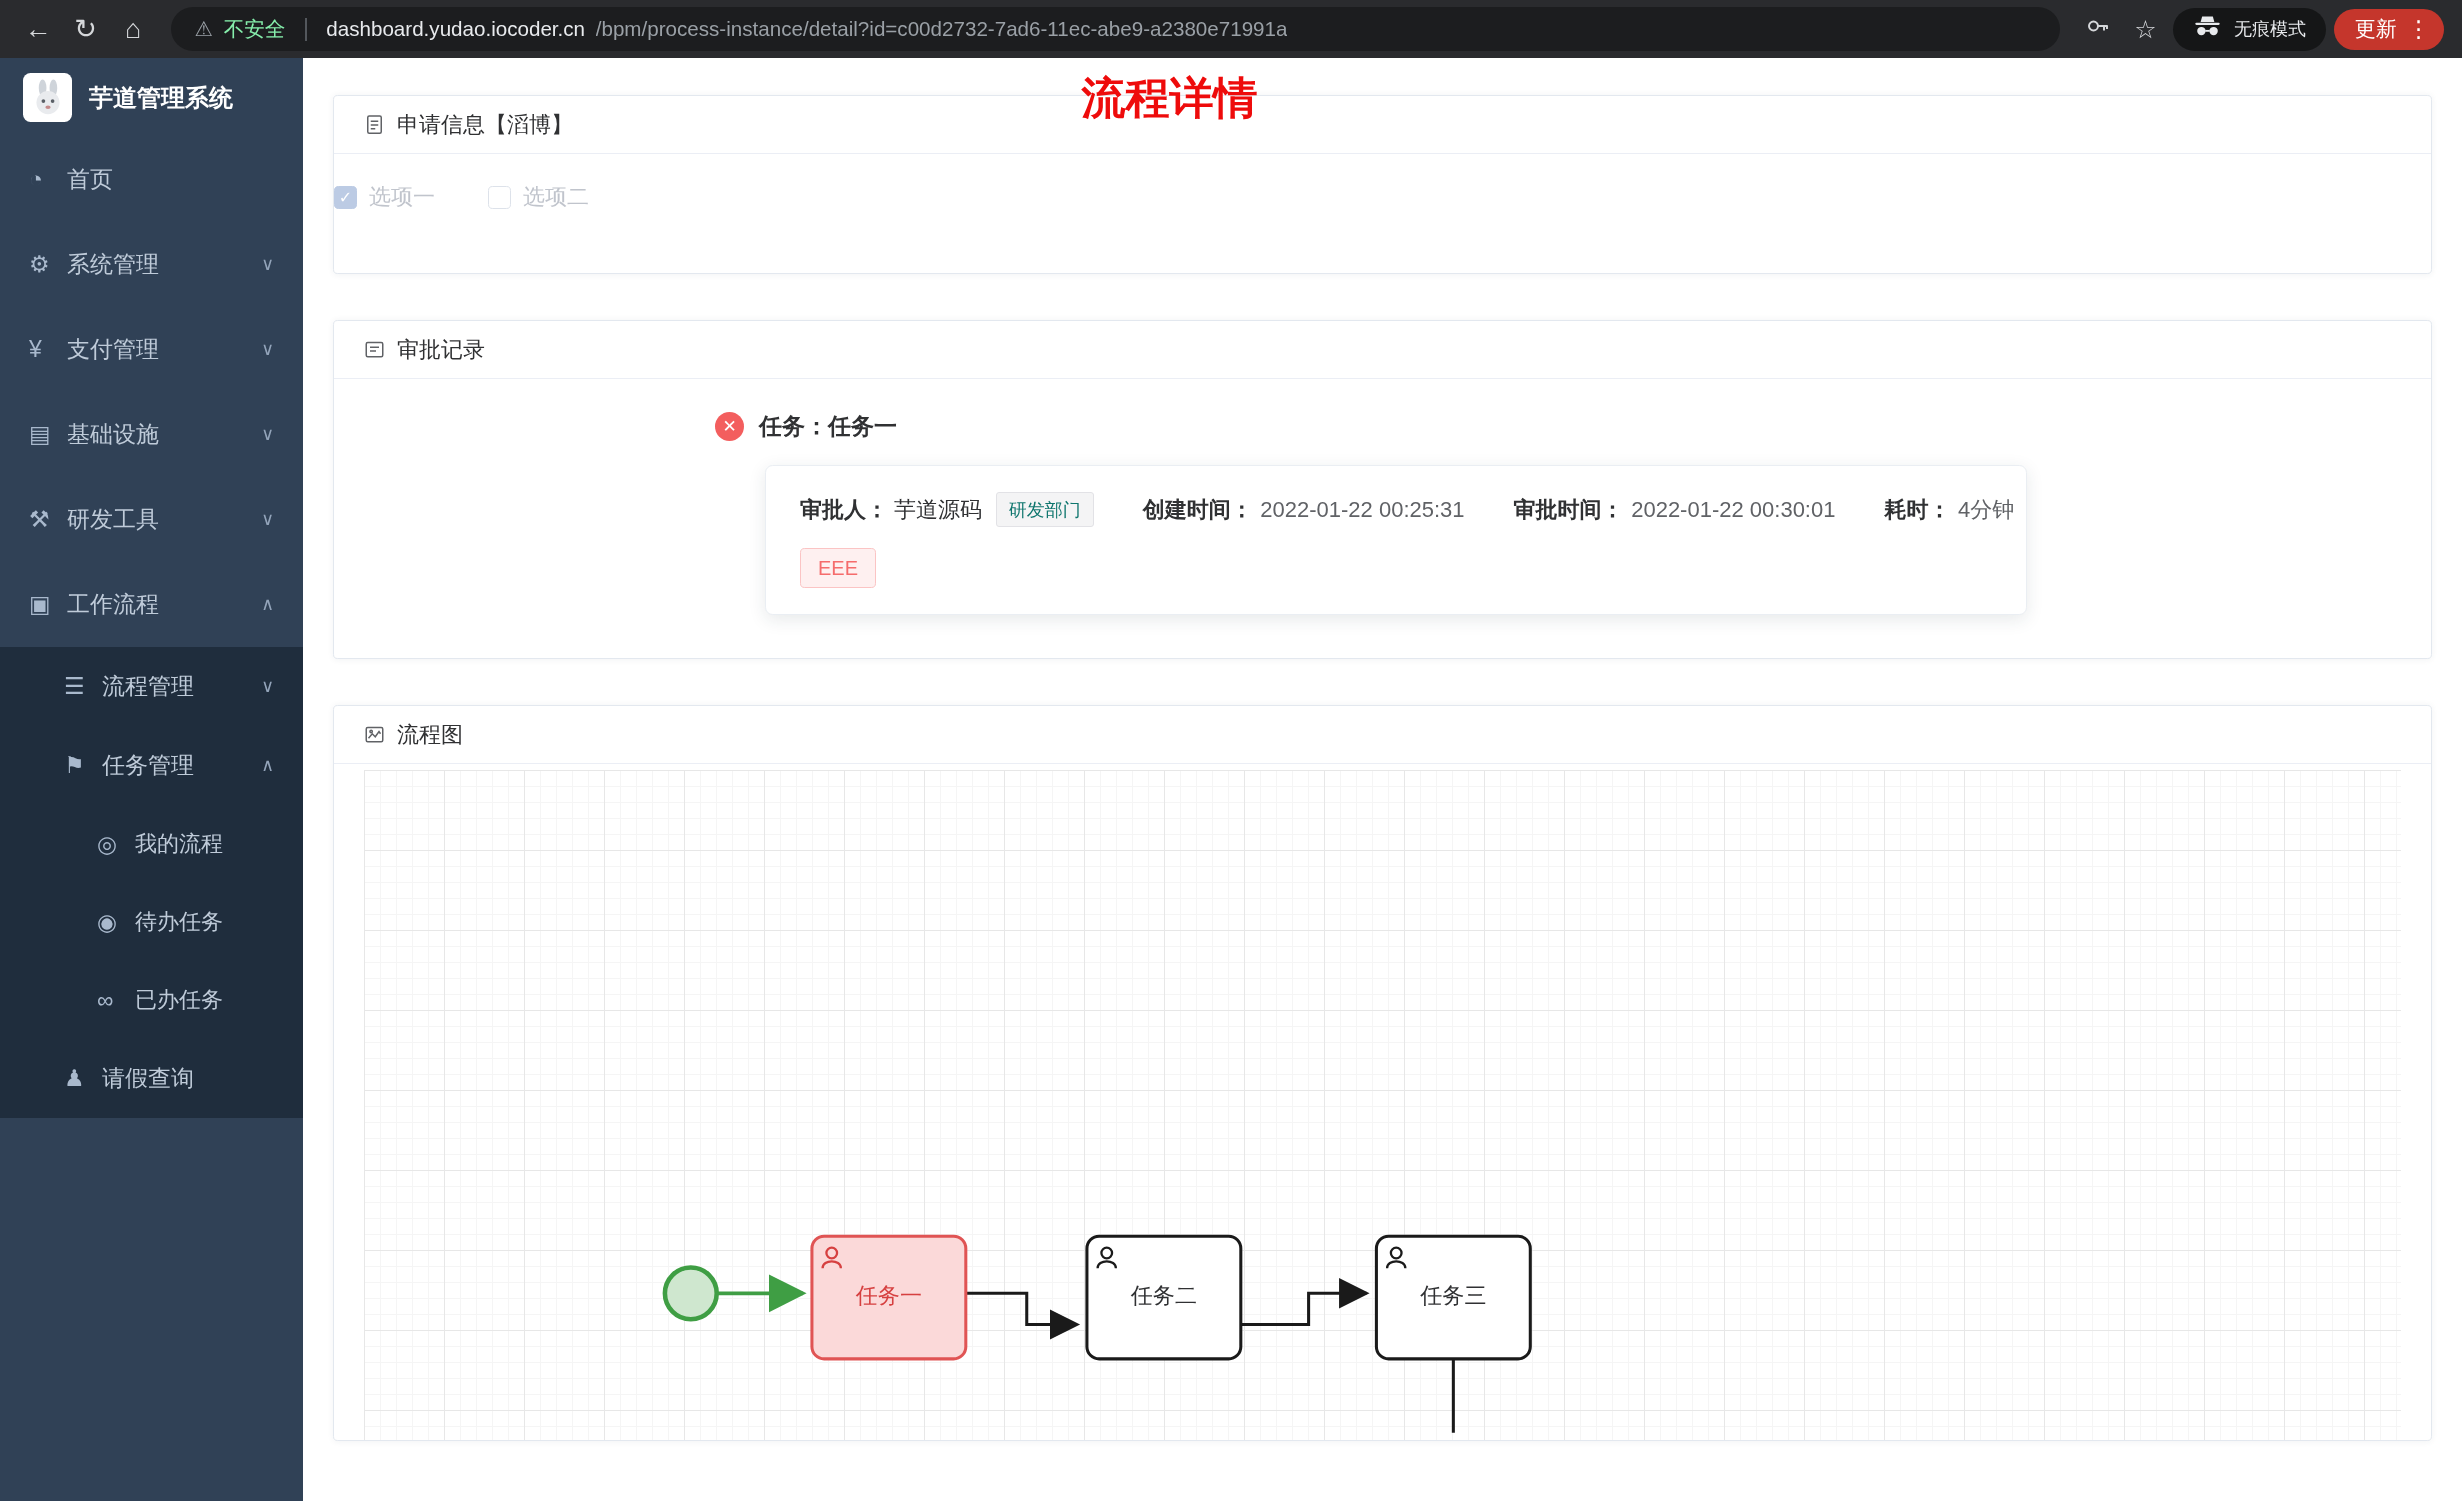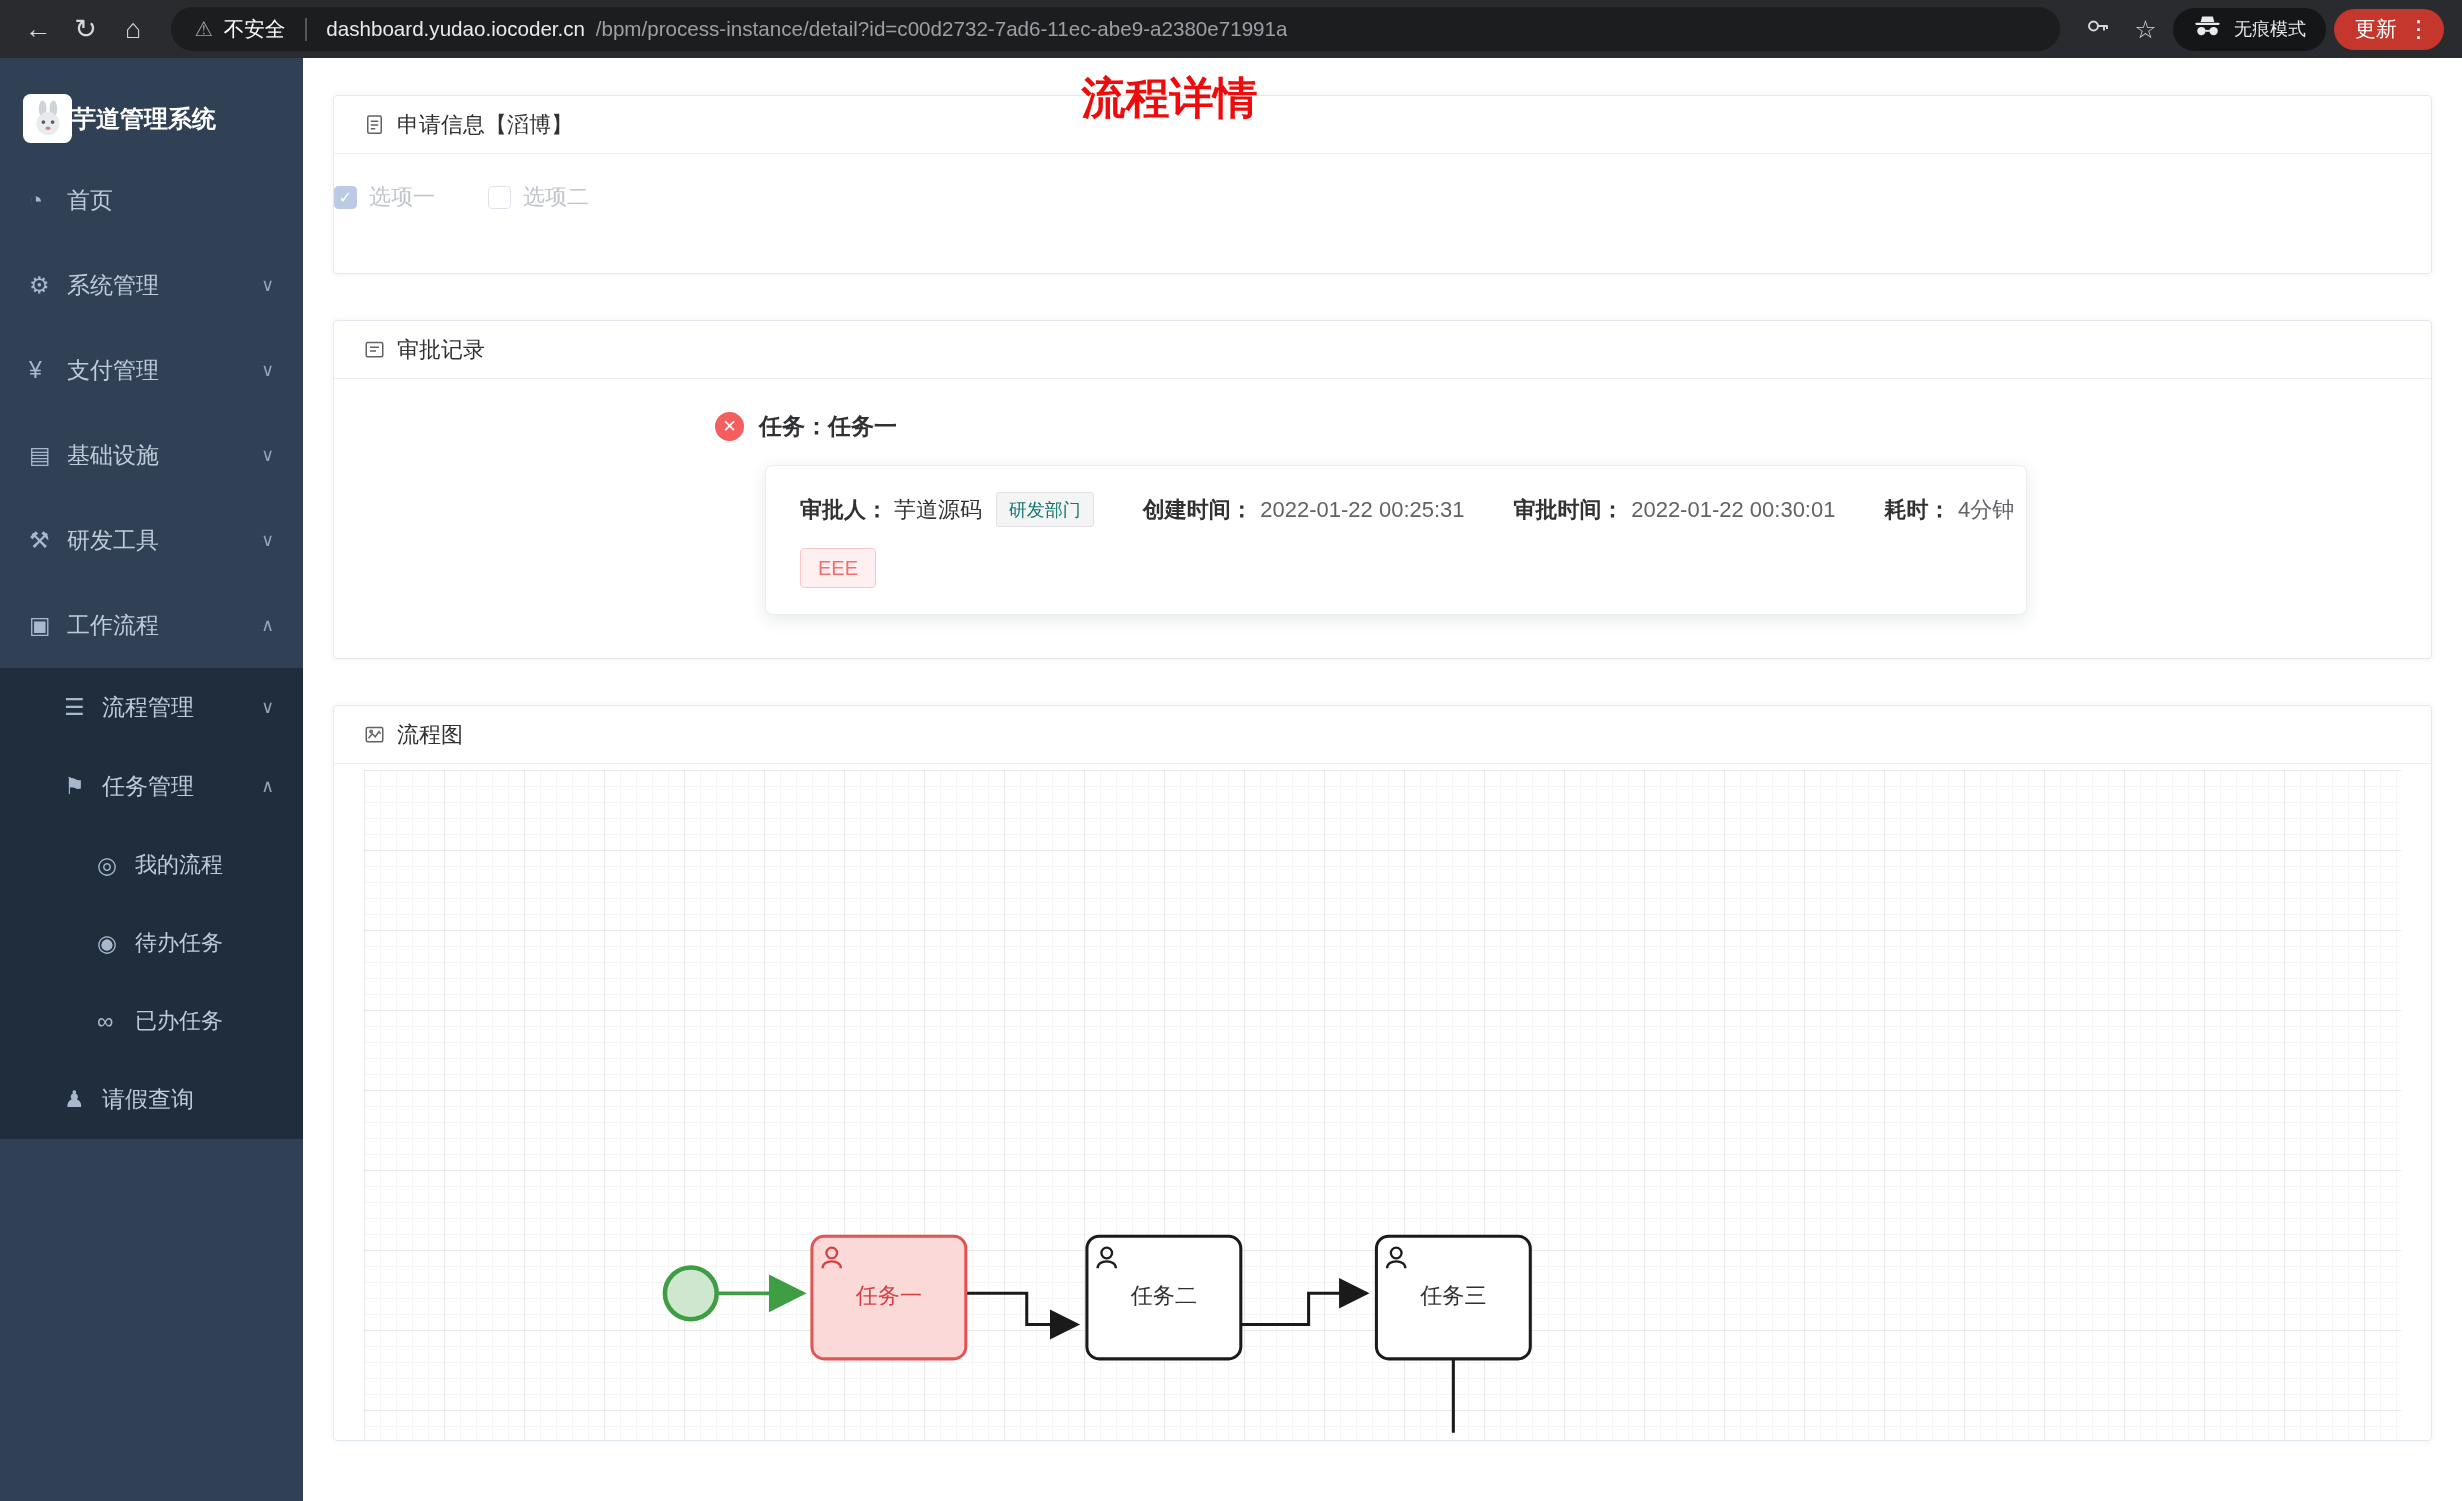--- a/index.html
+++ b/index.html
@@ -6,37 +6,37 @@
   html,body { width:2462px; height:1501px; overflow:hidden; background:#fff;
     font-family:"Liberation Sans","DejaVu Sans",sans-serif; }
 
   
   .browser { height:58px; background:#2a2b2e; display:flex; align-items:center;
     padding:0 18px; gap:7.6px; color:#d5d7da; }
   .nav-ic { font-size:27px; width:40px; text-align:center; color:#d5d7da; cursor:pointer; }
   .omnibox { flex:1; height:44px; background:#1c1d1f; border-radius:23px; display:flex;
     align-items:center; padding:0 23px; font-size:20.6px; gap:10.7px; min-width:0; margin:0 10.7px; }
   .warn-ic { color:#9aa0a6; font-size:20.6px; }
-  .sec-label { color:#ffffff; }
+  .sec-label { color:#86efac; }
   .divider { width:1.5px; height:23px; background:#53575c; margin:0 9px; flex:0 0 auto; }
   .url-host { color:#e8eaed; white-space:nowrap; }
   .url-path { color:#9aa0a6; white-space:nowrap; overflow:hidden; text-overflow:ellipsis; }
   .right-ic { font-size:25px; color:#d5d7da; width:40px; text-align:center; cursor:pointer; }
   .incog { display:flex; align-items:center; gap:12px; background:#151617; border-radius:23px;
     height:43px; padding:0 20px; font-size:18px; color:#e8eaed; flex:0 0 auto; }
   .update { display:flex; align-items:center; gap:10.7px; background:#c5362c; border-radius:23px;
     height:41px; padding:0 13.7px 0 21px; color:#fff; font-size:21px; cursor:pointer; flex:0 0 auto; }
   .dots { font-size:23px; color:#fff; }
 
   
   .app { display:flex; height:1444px; }
 
   
   .sidebar { width:303px; background:#304156; flex-shrink:0; display:flex; flex-direction:column; }
-  .logo-row { height:79px; display:flex; align-items:center; padding:0 23px;margin-top:21px; }
+  .logo-row { height:79px; display:flex; align-items:center; gap:17px; padding:0 23px; }
   .logo-box { width:49px; height:49px; border-radius:7.6px; background:#fff; display:flex;
     align-items:center; justify-content:center; overflow:hidden; flex:0 0 auto; }
   .app-title { color:#fff; font-size:24px; font-weight:700; white-space:nowrap; }
   .mi { display:flex; align-items:center; height:85px; color:#bfcbd9; font-size:23px; cursor:pointer; }
   .mi-icon { width:38px; font-size:23px; color:#a9b9cd; flex:0 0 auto; }
   .mi-chevron { margin-left:auto; margin-right:29px; font-size:17.5px; color:#93a4ba; }
   .lvl1 { padding-left:29px; }
   .submenu { background:#1f2d3d; }
   .lvl2 { padding-left:64px; height:79px; }
   .lvl3 { padding-left:97px; height:78px; font-size:22px; }

